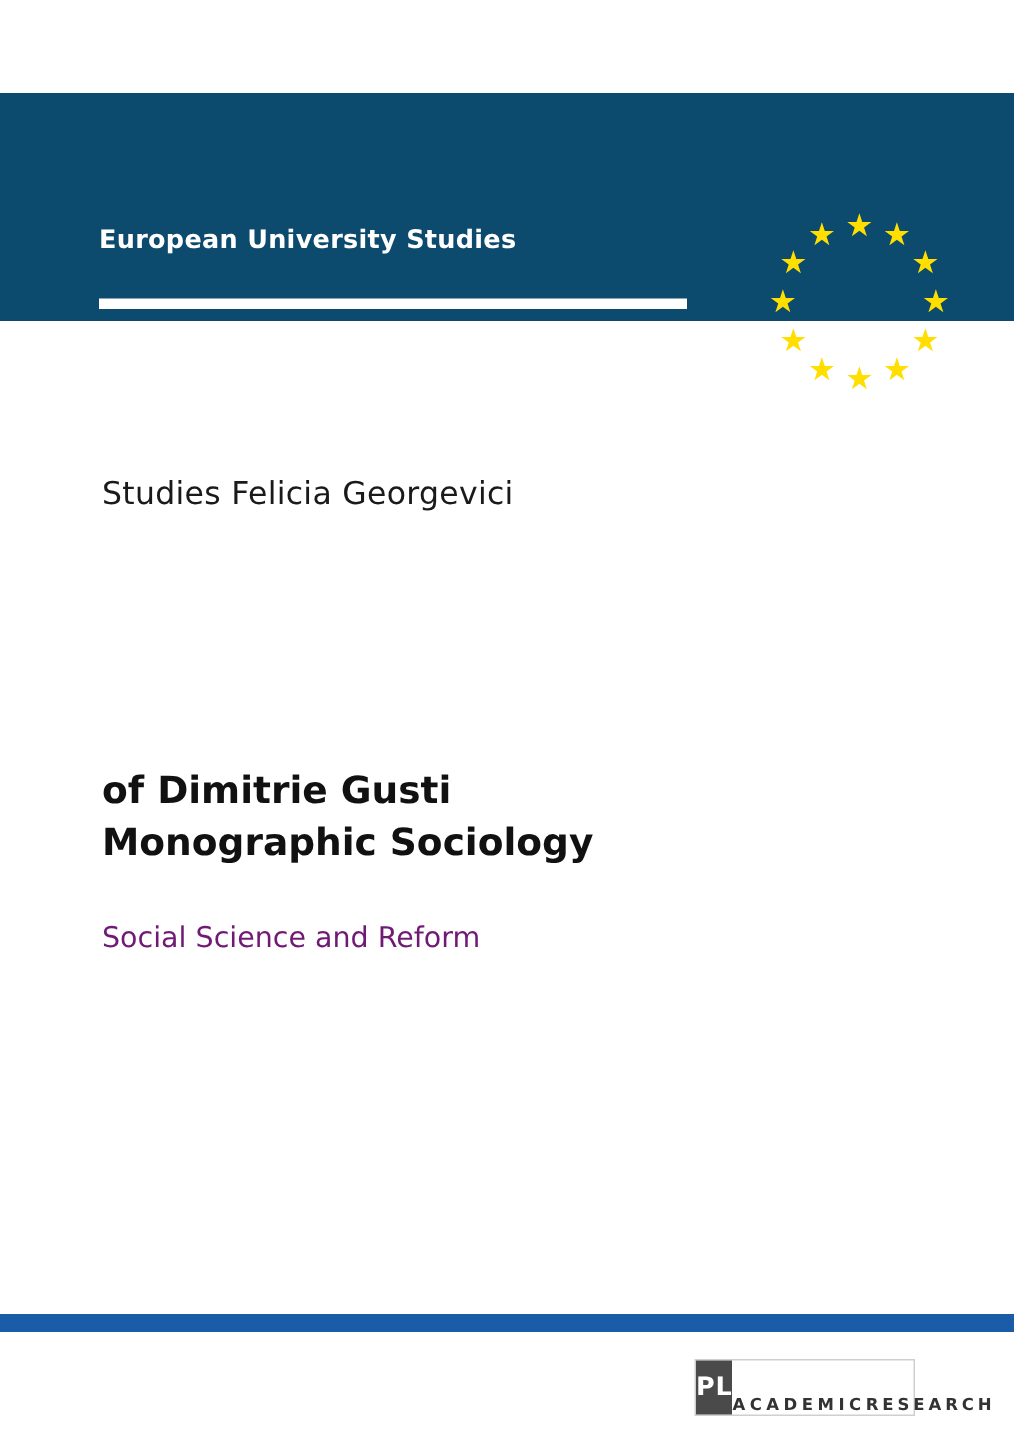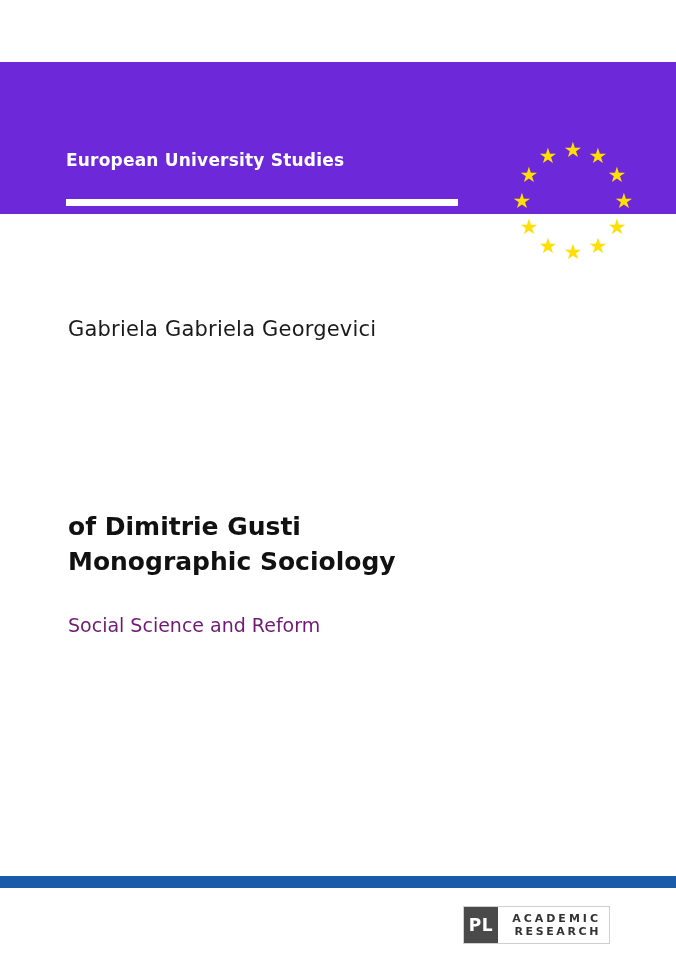--- a/index.html
+++ b/index.html
@@ -18,21 +18,21 @@
     overflow: hidden;
   }
 
   
   .banner {
     position: absolute;
     left: 0;
     top: 62px;
     width: 676px;
     height: 152px;
-    background: #6d28d9;
+    background: #0c4a6e;
   }
   .series-title {
     position: absolute;
     left: 66px;
     top: 88px;
     font-size: 17px;
     font-weight: bold;
     color: #ffffff;
     letter-spacing: 0.2px;
   }
@@ -130,21 +130,20 @@
     font-size: 17px;
     font-weight: bold;
     display: flex;
     align-items: center;
     justify-content: center;
     letter-spacing: 0.5px;
   }
   .logo-text {
     flex: 1;
     display: flex;
-    flex-direction: column;
     justify-content: center;
     align-items: flex-end;
     padding-right: 8px;
   }
   .logo-academic {
     font-size: 11px;
     font-weight: bold;
     color: #333333;
     letter-spacing: 3px;
   }
@@ -174,21 +173,21 @@
       <span class="star" style="left:76px;  top:96px;">★</span>
       <span class="star" style="left:51px;  top:102px;">★</span>
       <span class="star" style="left:26px;  top:96px;">★</span>
       <span class="star" style="left:7px;   top:77px;">★</span>
       <span class="star" style="left:0px;   top:51px;">★</span>
       <span class="star" style="left:7px;   top:25px;">★</span>
       <span class="star" style="left:26px;  top:6px;">★</span>
     </div>
   </div>
 
-  <div class="author">Gabriela Gabriela Georgevici</div>
+  <div class="author">Studies Felicia Georgevici</div>
 
   <div class="title">
     <div>of Dimitrie Gusti</div>
     <div>Monographic Sociology</div>
   </div>
 
   <div class="subtitle">Social Science and Reform</div>
 
   <div class="footer-band"></div>
 

